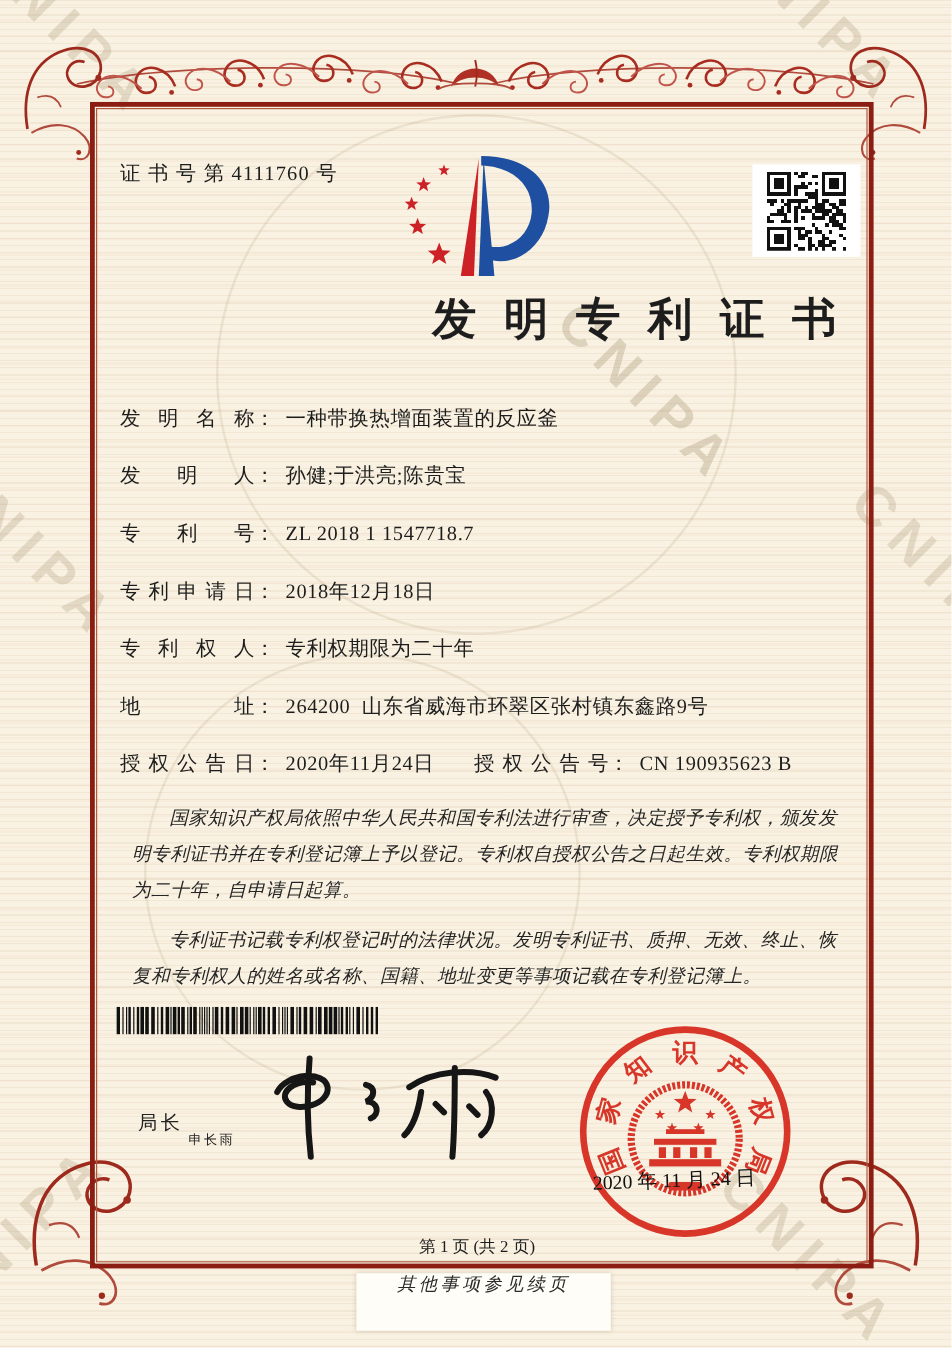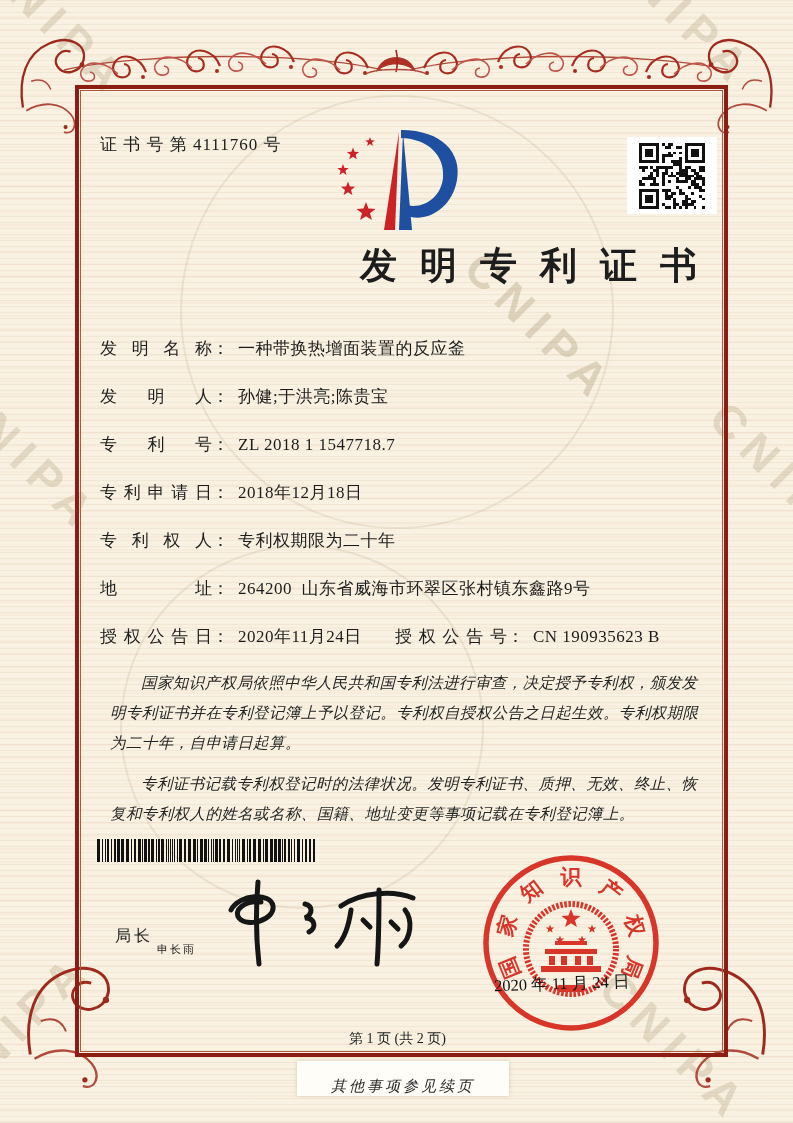--- a/index.html
+++ b/index.html
@@ -36,22 +36,22 @@
   .barcode{position:absolute;left:97px;top:839px;}
   .sig-title{position:absolute;left:115px;top:895px;font-family:"Liberation Sans","DejaVu Sans",sans-serif;
              font-size:16px;letter-spacing:3px;color:#222;margin-top:31px;}
   .sig-name{position:absolute;left:113px;top:942px;font-family:"Liberation Sans","DejaVu Sans",sans-serif;
             font-size:11px;letter-spacing:2px;color:#222;margin-left:44px;}
   .signature{position:absolute;left:213px;top:876px;}
   .seal{position:absolute;left:481px;top:853px;width:180px;height:180px;z-index:4;opacity:0.93;}
   .seal-date{position:absolute;left:494px;top:973px;z-index:5;font-size:16.5px;color:#111;
              white-space:pre;transform:rotate(-2deg);}
   .page-info{position:absolute;left:75px;top:1030px;width:645px;text-align:center;font-size:14px;white-space:pre;}
-  .note-box{position:absolute;left:297px;top:1061px;width:212px;height:35px;background:#fffdf7;
-            box-shadow:0 0 4px rgba(120,90,60,0.25);display:flex;align-items:flex-end;justify-content:center;}
+  .note-box{position:absolute;left:297px;top:1061px;width:212px;height:48px;background:#fffdf7;
+            box-shadow:0 0 4px rgba(120,90,60,0.25);display:flex;align-items:flex-start;justify-content:center;}
   .note-text{font-size:15px;font-style:italic;letter-spacing:3px;color:#2a2a2a;}
 </style>
 </head>
 <body>
 
 <div class="page">
 
   <span class="wm" style="left:-40px;top:-5px;">CNIPA</span>
   <span class="wm" style="left:585px;top:-15px;">CNIPA</span>
   <span class="wm" style="left:445px;top:300px;color:rgba(173,155,124,0.36);">CNIPA</span>

